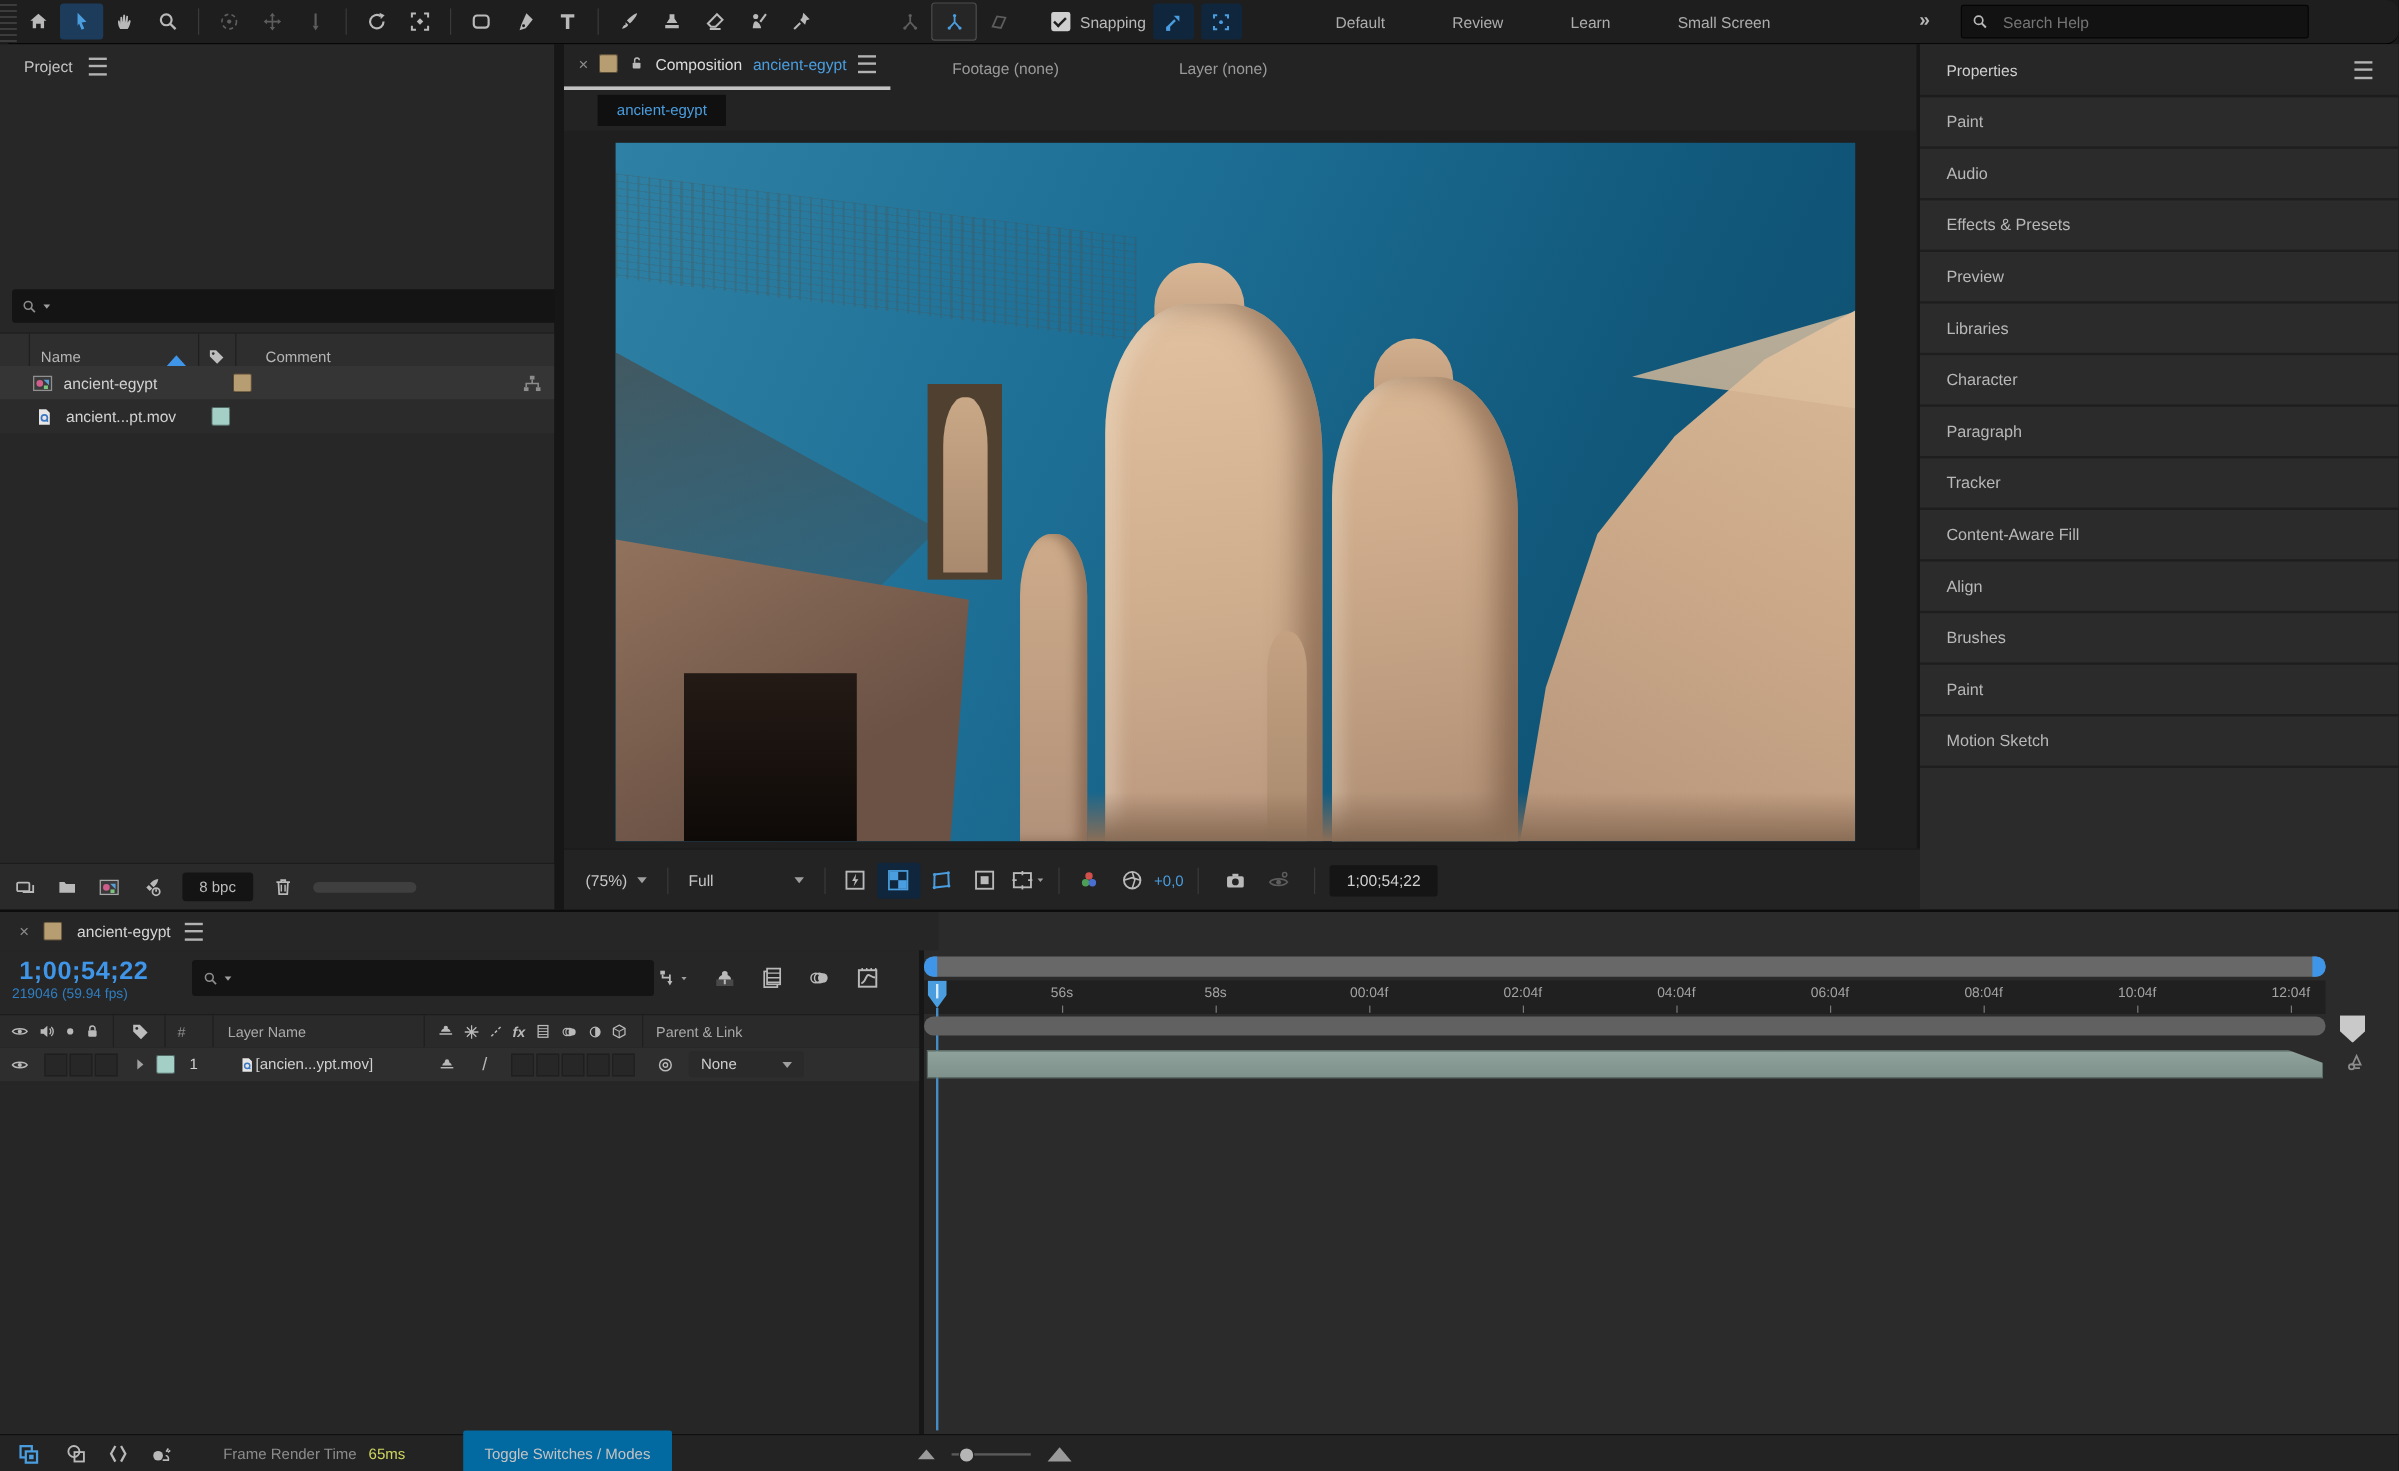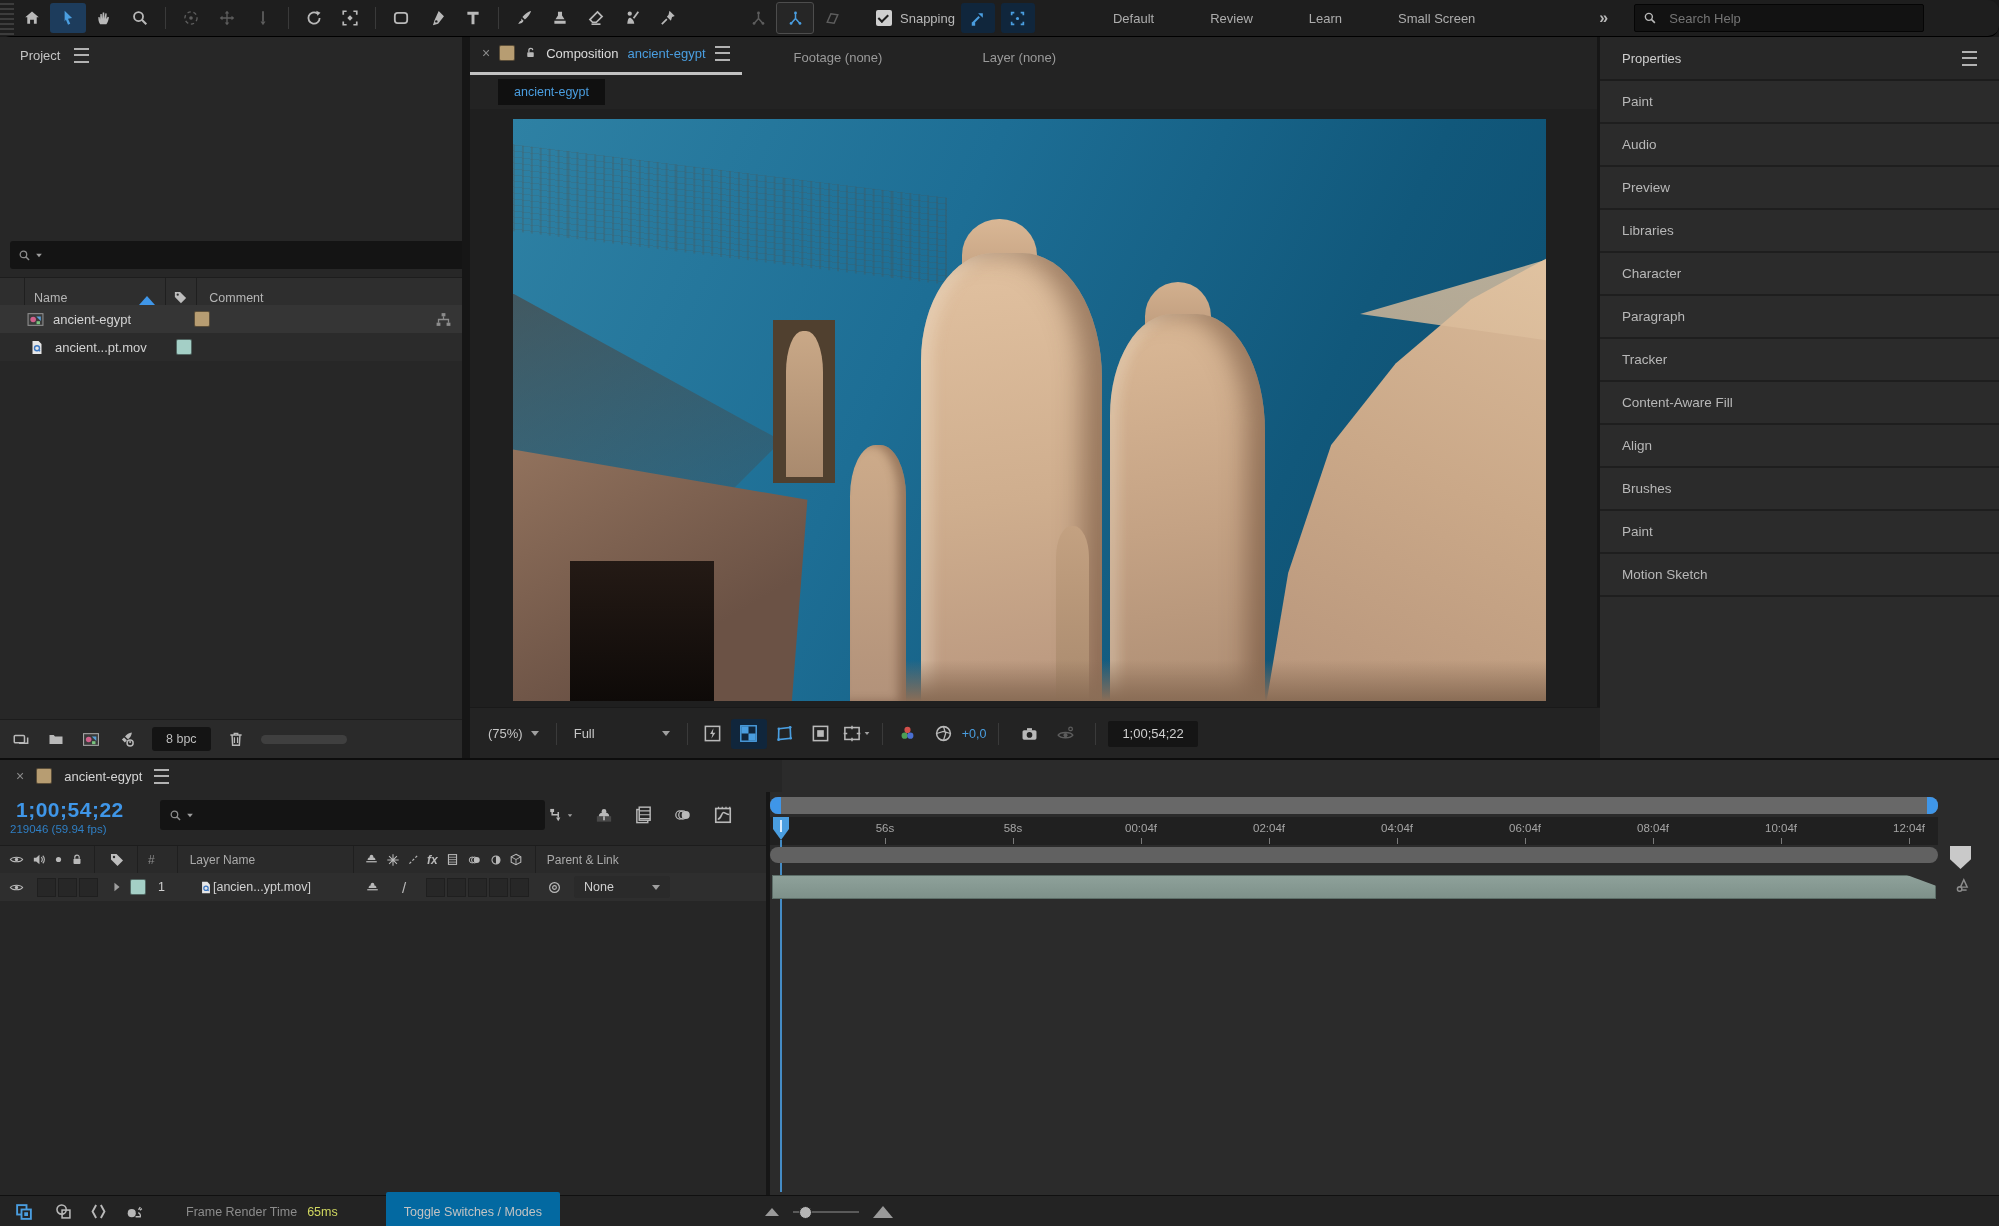--- a/index.html
+++ b/index.html
@@ -318,21 +318,21 @@
     <div class="proj-cols">
       <div class="col-sep" style="margin-left:24px"></div>
       <span style="margin-left:9px">Name</span>
       <span class="sort-tri" style="margin-left:72px"></span>
       <div class="col-sep" style="margin-left:10px"></div>
       <svg class="ic dim" style="margin-left:7px" width="15" height="15" viewBox="0 0 16 16">
           <path d="M2 2h5.5L14 8.5 8.5 14 2 7.5z" fill="#bdbdbd"></path>
           <circle cx="5" cy="5" r="1.2" fill="#2e2e2e"></circle>
         </svg>
       <div class="col-sep" style="margin-left:8px"></div>
-      <span style="margin-left:12px">Comment</span>
+      <span style="margin-left:24px">Comment</span>
     </div>
 
     <div class="proj-row" style="top:268px;background:#353535">
       <svg class="ic" style="margin-left:25px" width="21" height="17" viewBox="0 0 16 16">
           <rect x="1" y="2.5" width="14" height="11" fill="#3a3a3a" stroke="#909090" stroke-width="1"></rect>
           <circle cx="5.8" cy="8" r="2.6" fill="#cf5f8a"></circle>
           <path d="M8.8 5.2h4.2v4.2z" fill="#5aa0d8"></path>
           <rect x="9" y="9.6" width="3.2" height="2.8" fill="#7ac47f"></rect>
         </svg>
       <span style="margin-left:7px">ancient-egypt</span>
@@ -507,20 +507,21 @@
     </div>
   </div>
 
   <div class="props abs">
     <div class="props-head">
       <span>Properties</span>
       <span class="hamb"></span>
     </div>
     <div class="prop-item">Paint</div>
     <div class="prop-item">Audio</div>
+    <div class="prop-item">Effects &amp; Presets</div>
     <div class="prop-item">Preview</div>
     <div class="prop-item">Libraries</div>
     <div class="prop-item">Character</div>
     <div class="prop-item">Paragraph</div>
     <div class="prop-item">Tracker</div>
     <div class="prop-item">Content-Aware Fill</div>
     <div class="prop-item">Align</div>
     <div class="prop-item">Brushes</div>
     <div class="prop-item">Paint</div>
     <div class="prop-item">Motion Sketch</div>

